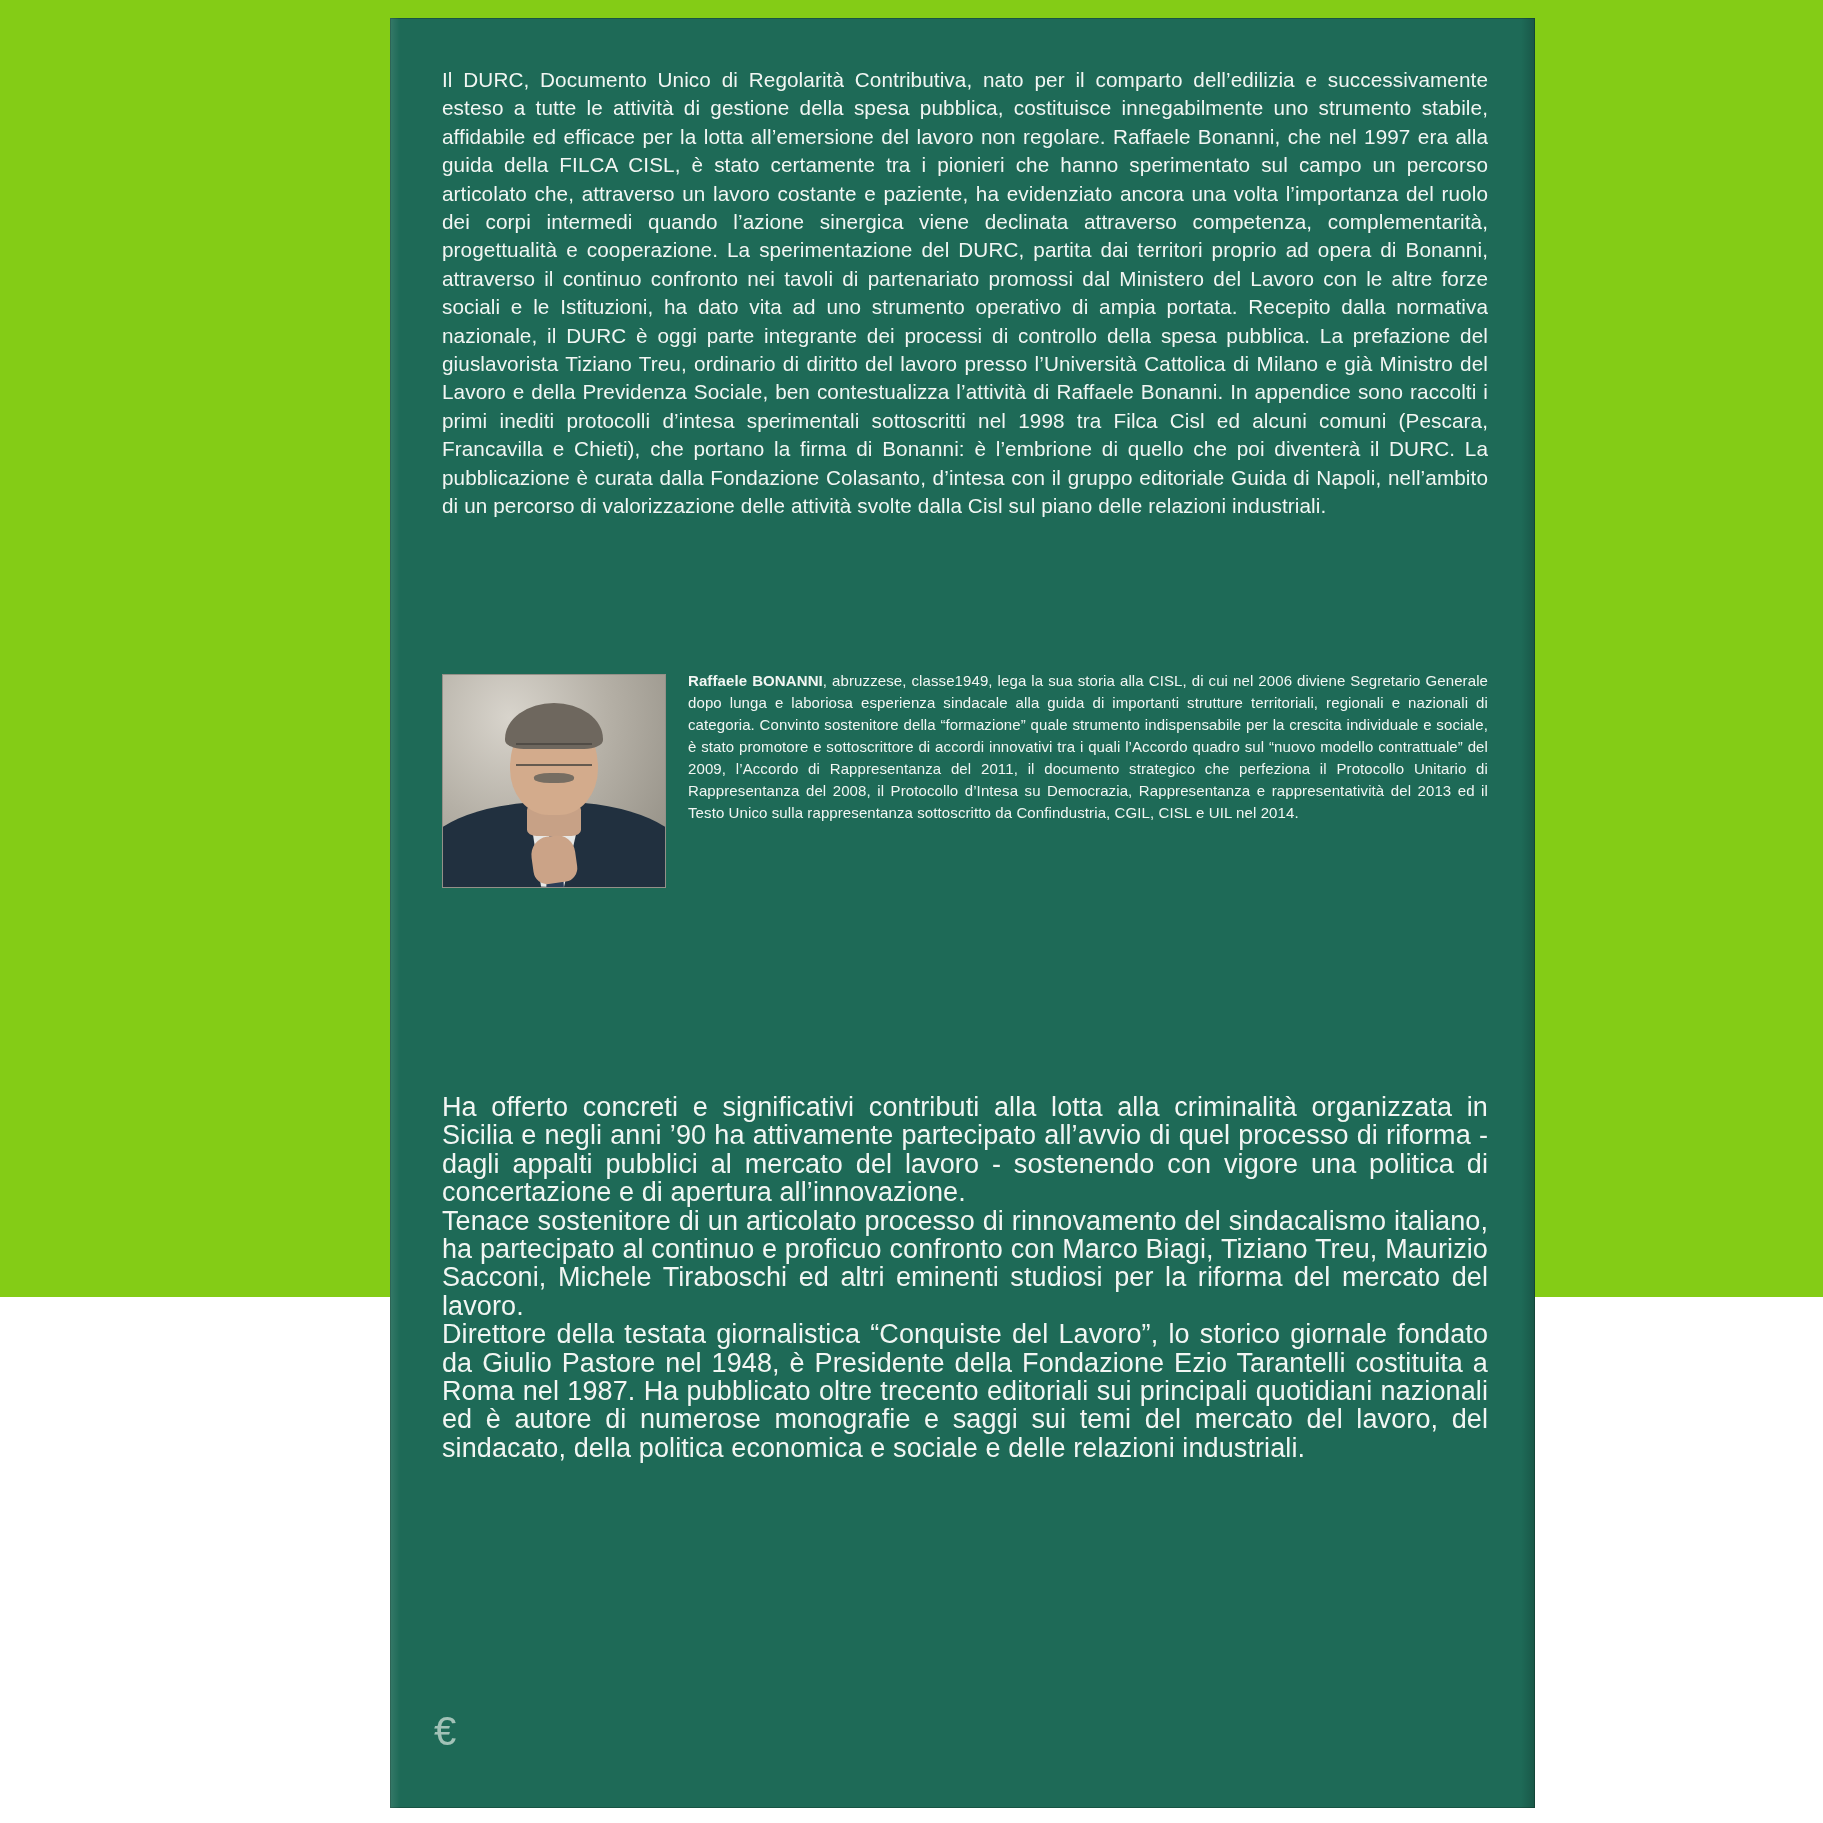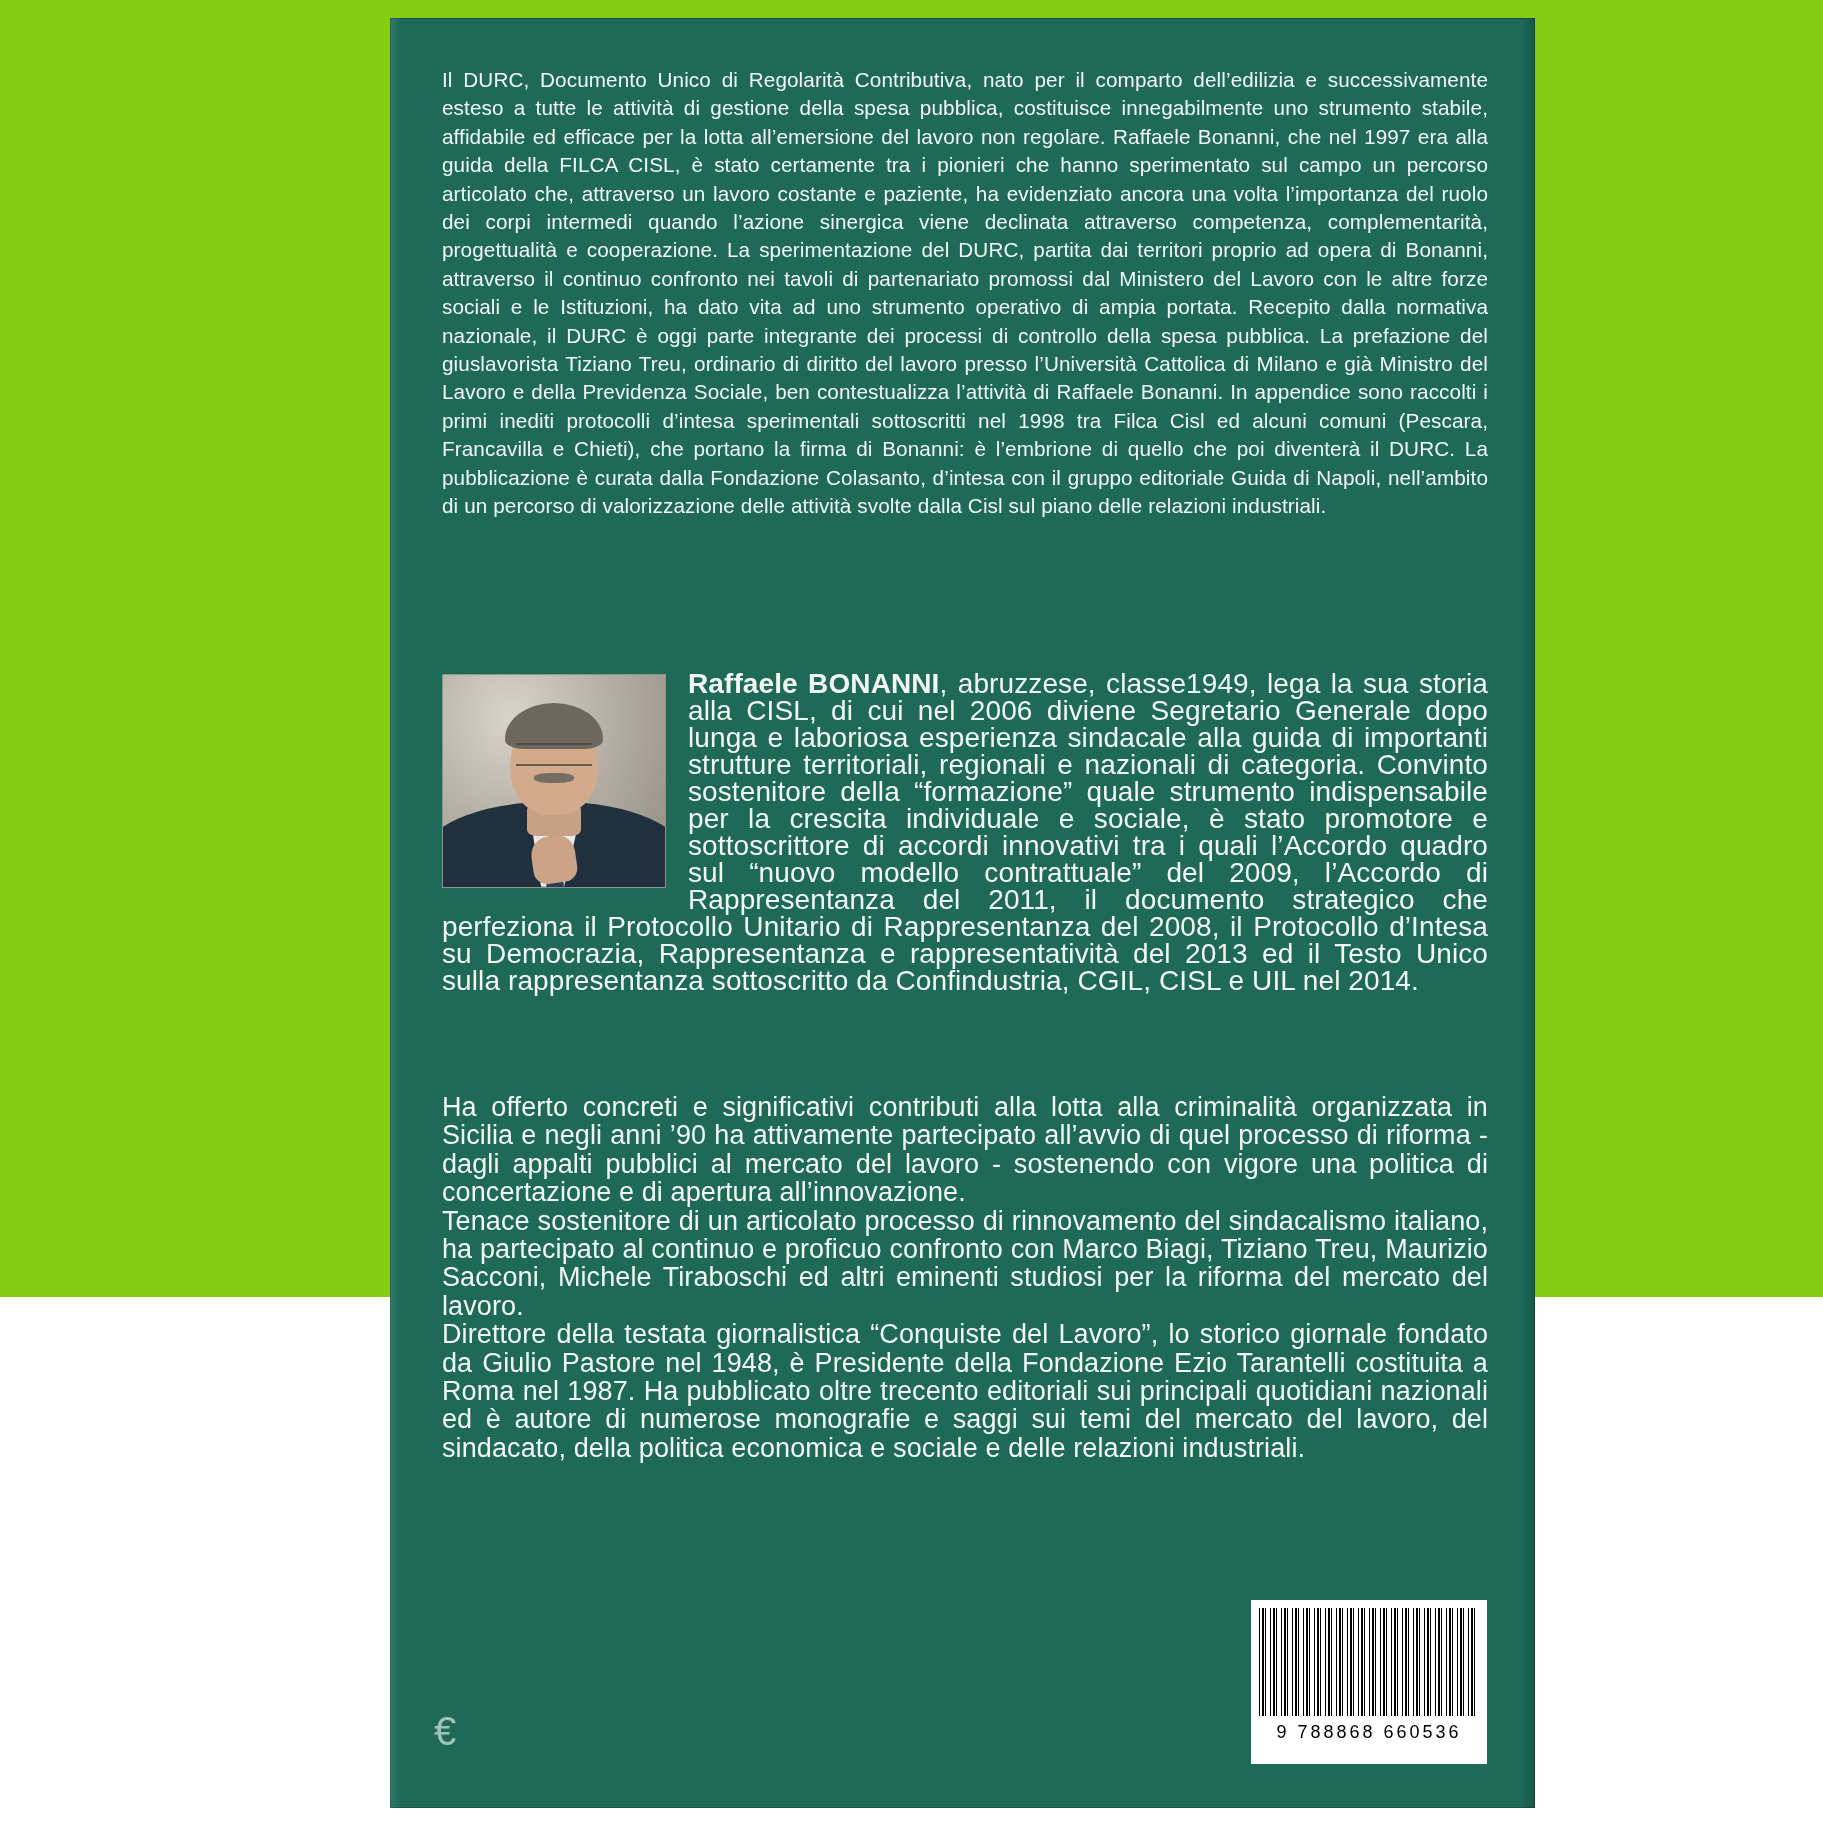--- a/index.html
+++ b/index.html
@@ -56,22 +56,22 @@
     text-align: justify;
     text-justify: inter-word;
     letter-spacing: 0.1px;
   }
   .bio-block {
     position: absolute;
     left: 52px;
     top: 652px;
     width: 1046px;
     color: #f2f6f3;
-    font-size: 28px;
-    line-height: 27px;
+    font-size: 15px;
+    line-height: 22px;
     text-align: justify;
     letter-spacing: 0.1px;
   }
   .portrait {
     float: left;
     width: 222px;
     height: 212px;
     margin: 4px 22px 4px 0;
     background: #b9b4ab;
     position: relative;
@@ -238,19 +238,15 @@
     </div>
 
     <div class="bio-rest">
       <p>Ha offerto concreti e significativi contributi alla lotta alla criminalità organizzata in Sicilia e negli anni ’90 ha attivamente partecipato all’avvio di quel processo di riforma - dagli appalti pubblici al mercato del lavoro - sostenendo con vigore una politica di concertazione e di apertura all’innovazione.</p>
       <p>Tenace sostenitore di un articolato processo di rinnovamento del sindacalismo italiano, ha partecipato al continuo e proficuo confronto con Marco Biagi, Tiziano Treu, Maurizio Sacconi, Michele Tiraboschi ed altri eminenti studiosi per la riforma del mercato del lavoro.</p>
       <p>Direttore della testata giornalistica “Conquiste del Lavoro”, lo storico giornale fondato da Giulio Pastore nel 1948, è Presidente della Fondazione Ezio Tarantelli costituita a Roma nel 1987. Ha pubblicato oltre trecento editoriali sui principali quotidiani nazionali ed è autore di numerose monografie e saggi sui temi del mercato del lavoro, del sindacato, della politica economica e sociale e delle relazioni industriali.</p>
     </div>
 
     <div class="euro-mark">€</div>
 
-    <div class="barcode-box">
-      <div class="barcode-bars"></div>
-      <div class="barcode-num">9 788868 660536</div>
-    </div>
 
   </div>
 </div>
 
 </body></html>

